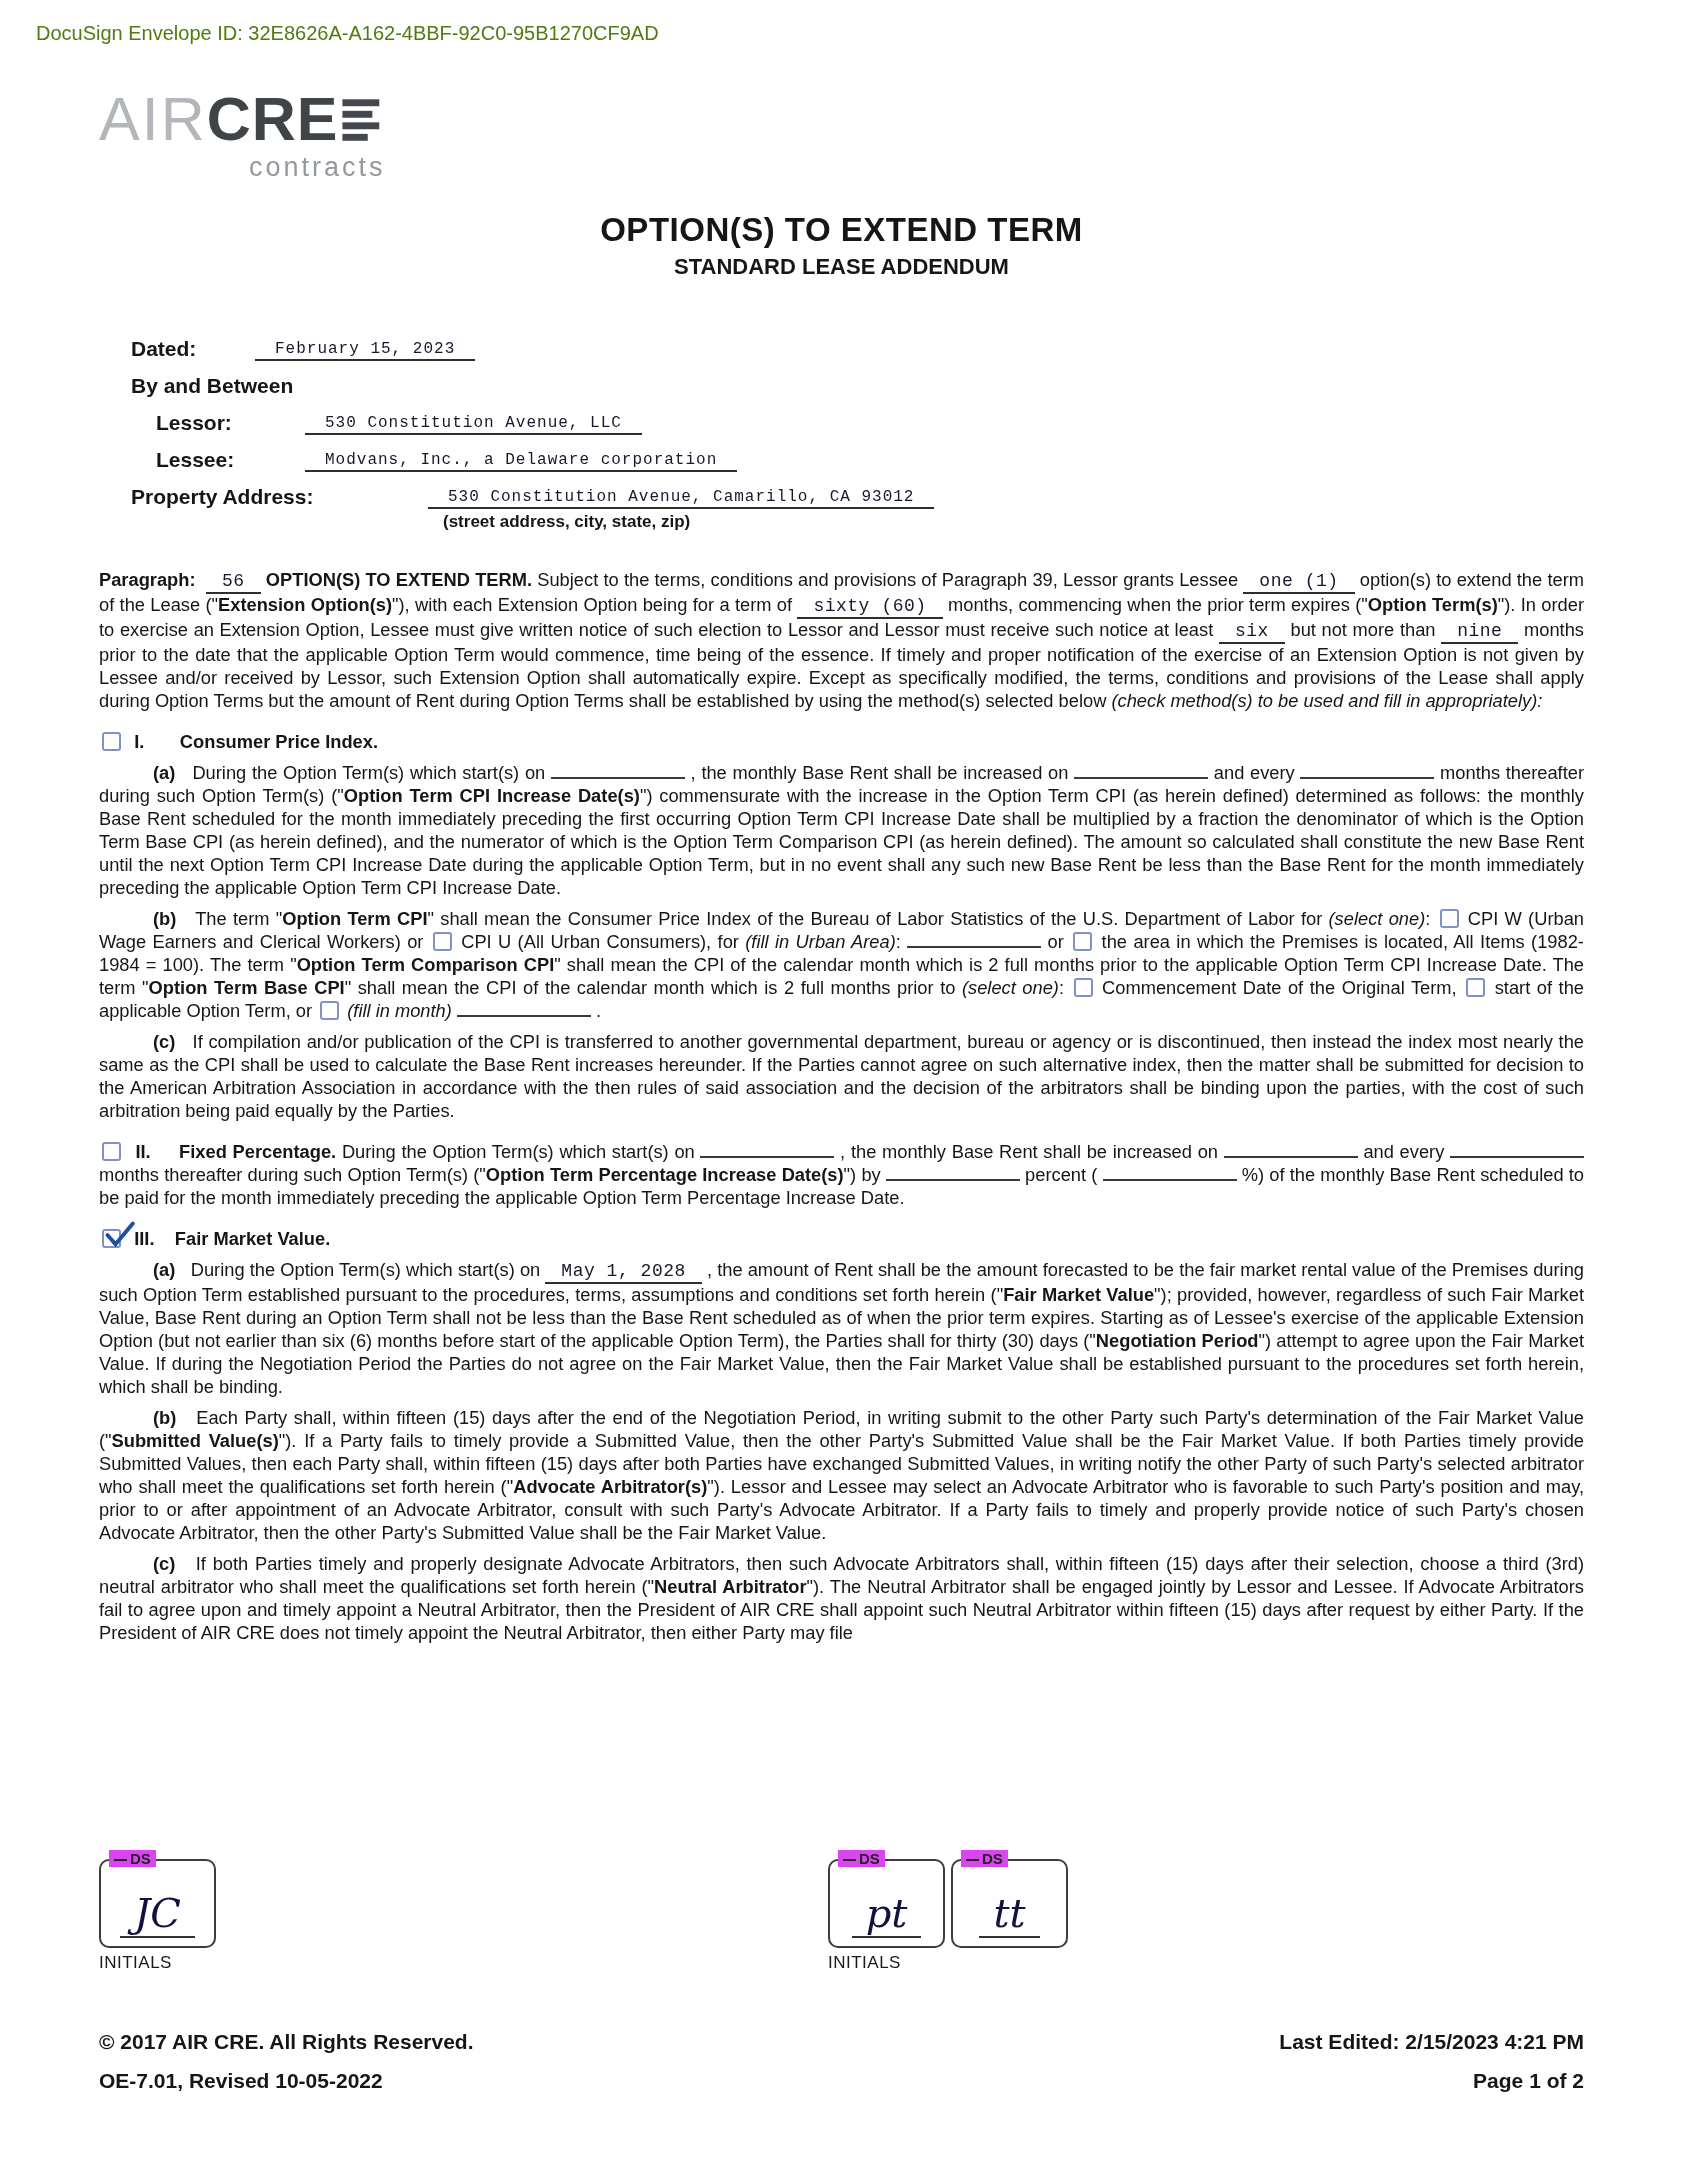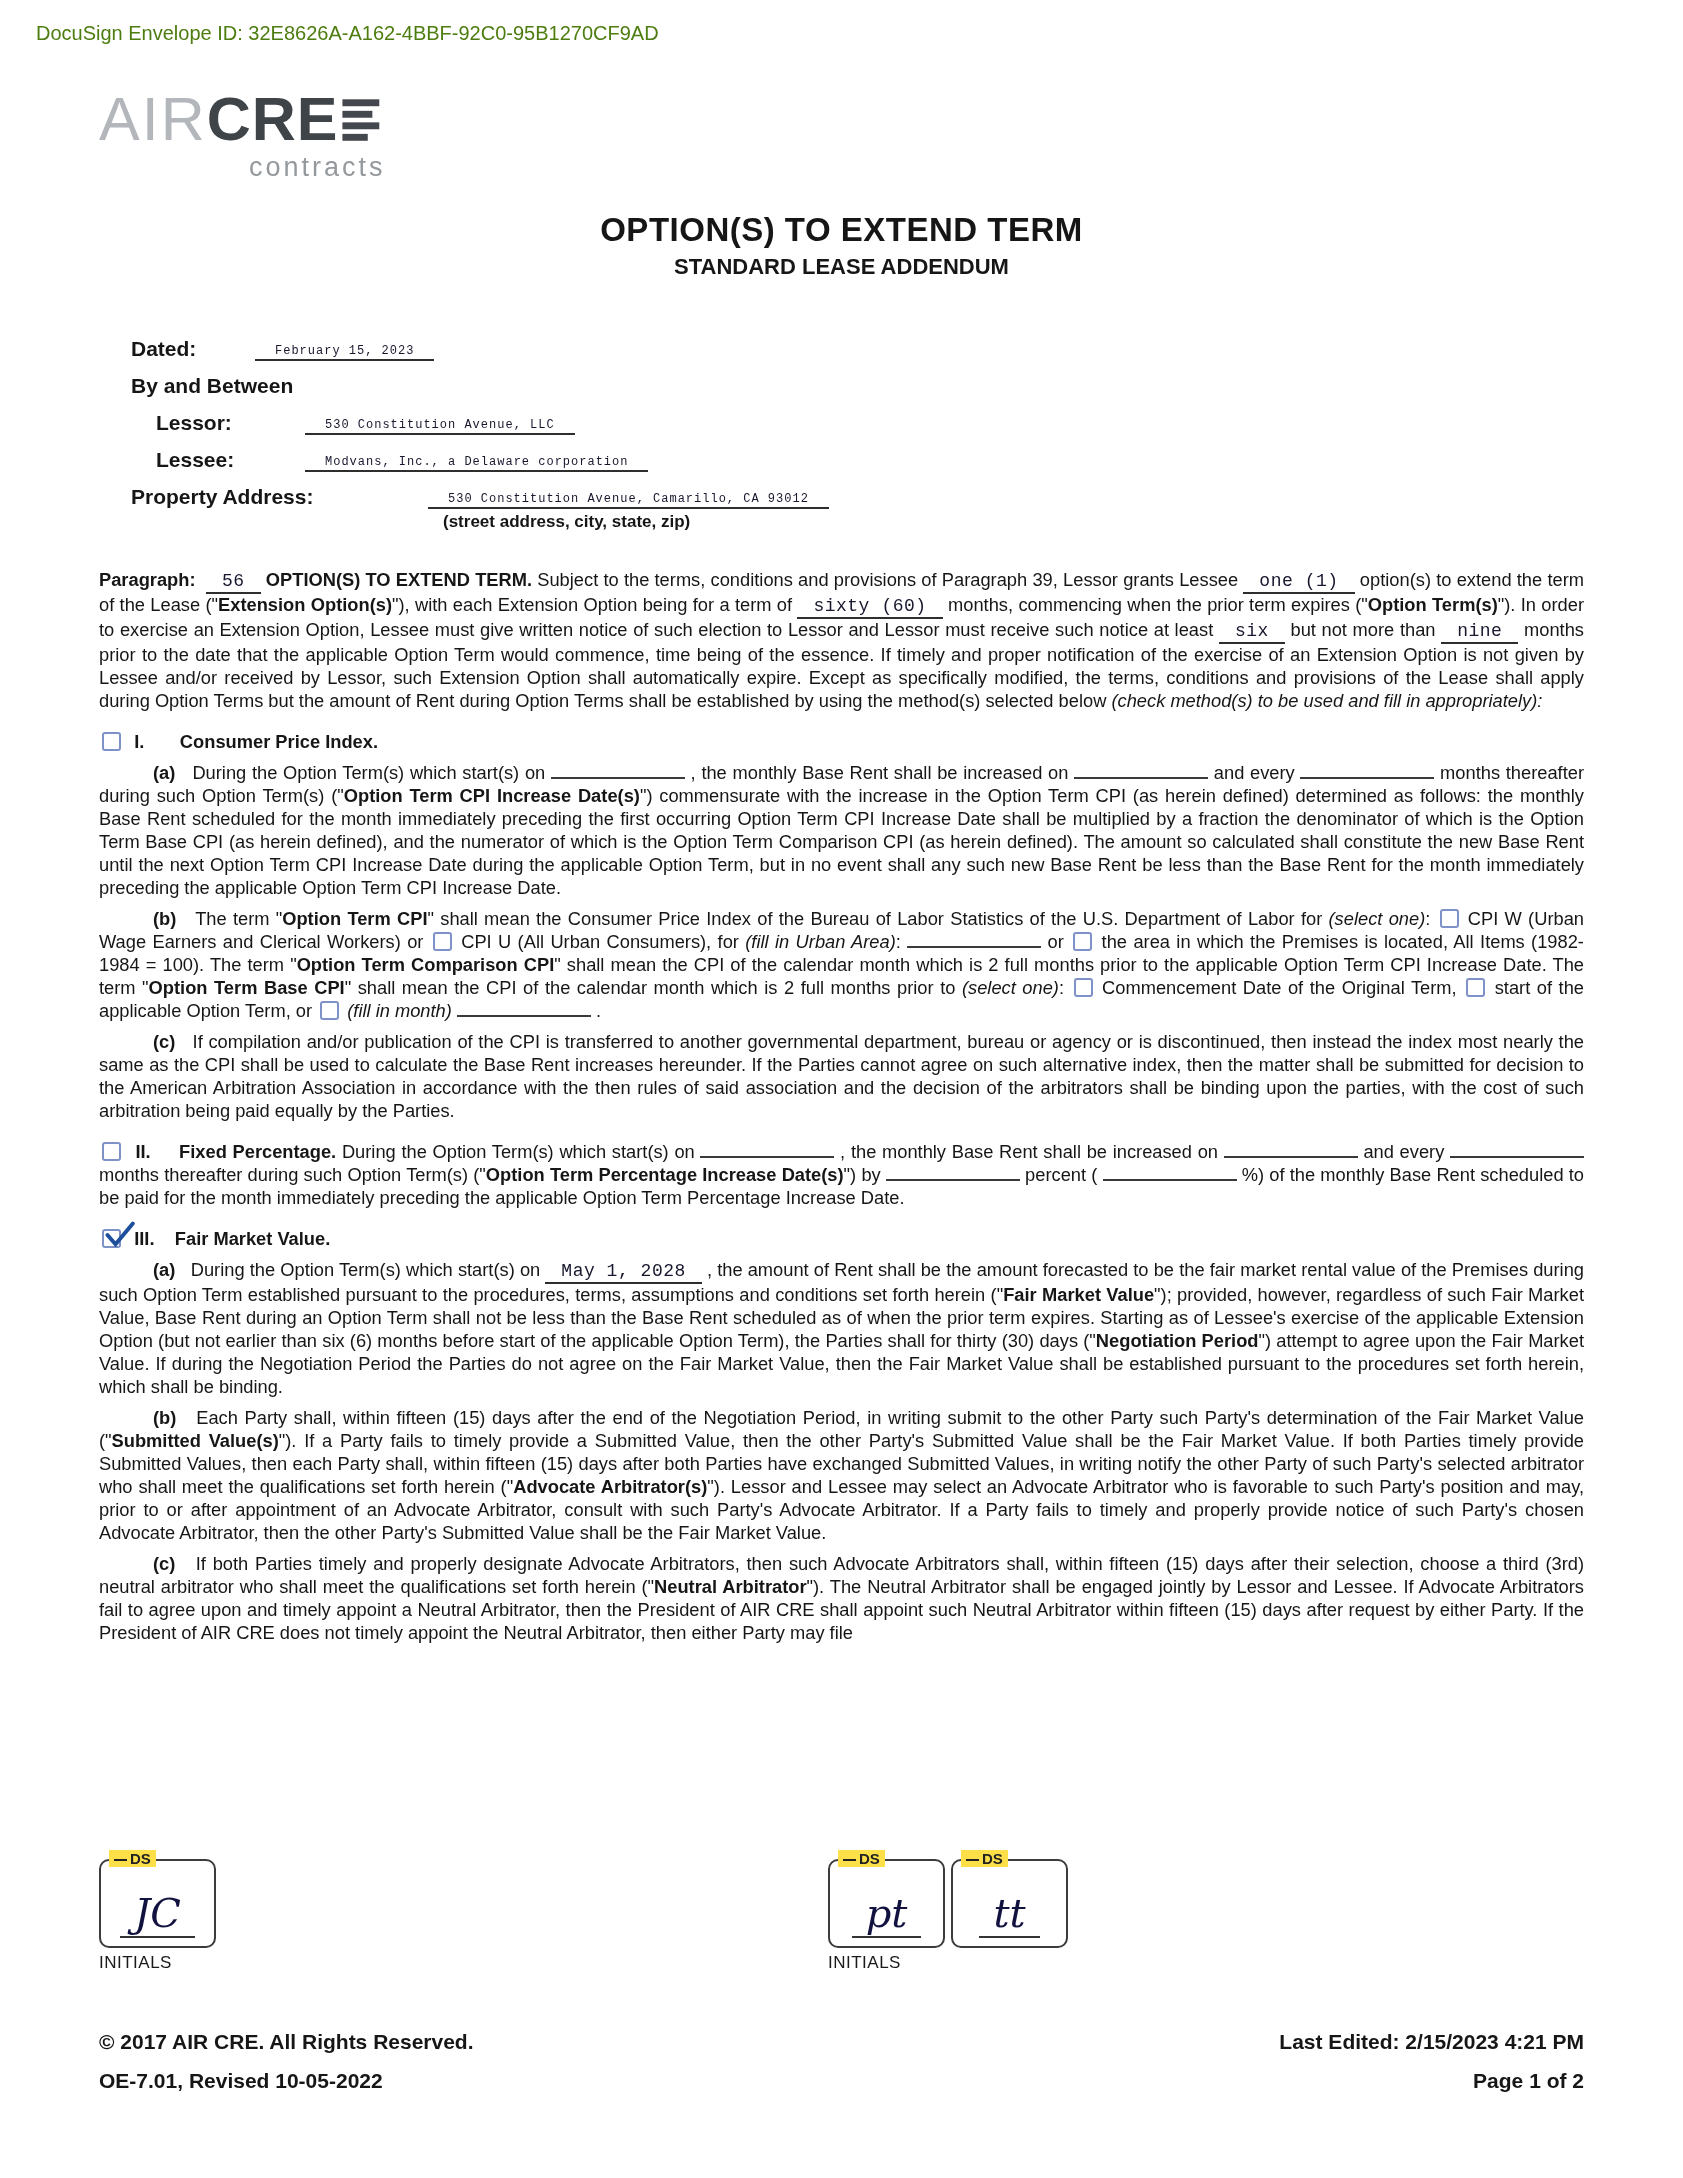--- a/index.html
+++ b/index.html
@@ -23,21 +23,21 @@
   .subtitle { text-align:center; font-size:22px; font-weight:bold; margin-top:5px; }
 
   
   .fields { margin-top:44px; margin-left:32px; font-size:21px; }
   .frow { display:flex; align-items:flex-end; min-height:37px; }
   .flab { font-weight:bold; white-space:nowrap; }
   .w-dated { min-width:124px; }
   .w-party { min-width:149px; }
   .w-prop  { min-width:297px; }
   .ind { margin-left:25px; }
-  .hfill { font-family:"Liberation Mono", monospace; font-size:12px; color:#17172e;
+  .hfill { font-family:"Liberation Mono", monospace; font-size:16px; color:#17172e;
            border-bottom:2px solid #2e2e2e; padding:0 20px 1px; white-space:nowrap; letter-spacing:1px; }
   .fhint { font-size:17px; font-weight:bold; margin-left:312px; margin-top:3px; }
 
   
   .para { font-size:18.3px; line-height:23px; text-align:justify; }
   .intro { margin-top:36px; }
   .heading { margin-top:18px; }
   .sub { margin-top:8px; text-indent:54px; }
   .sg.b { font-weight:bold; }
   .sg.i { font-style:italic; }
@@ -49,21 +49,21 @@
   .cb { display:inline-block; width:19px; height:19px; border:2px solid #7e92c8; border-radius:3px;
         background:#fff; position:relative; vertical-align:-3px; margin:0 3px; }
   .cb .ck { position:absolute; left:0; top:-10px; width:30px; height:28px; overflow:visible; }
 
   
   .initials-row { position:absolute; top:1859px; left:99px; display:flex; }
   .init-group.right { margin-left:612px; }
   .stamps { display:flex; gap:6px; }
   .stamp { width:117px; height:89px; border:2px solid #3c3c3c; border-radius:10px; background:#fff;
            position:relative; display:flex; align-items:flex-end; justify-content:center; padding-bottom:8px; }
-  .ds { position:absolute; top:-11px; left:8px; background:#fde047; padding:0 5px; font-size:15px;
+  .ds { position:absolute; top:-11px; left:8px; background:#d946ef; padding:0 5px; font-size:15px;
         font-weight:bold; color:#222; white-space:nowrap; }
   .ds::before { content:""; display:inline-block; width:13px; border-top:2px solid #222;
                 vertical-align:middle; margin-right:3px; }
   .script { font-family:"DejaVu Serif", serif; font-style:italic; font-size:40px; color:#121240;
             border-bottom:2px solid #333; padding:0 14px 3px; line-height:1; }
   .init-label { font-size:17px; margin-top:5px; color:#1a1a1a; letter-spacing:0.5px; }
 
   
   .footer { position:absolute; top:2030px; left:99px; width:1485px; font-size:21px; font-weight:bold; }
   .frow-f { display:flex; justify-content:space-between; margin-bottom:15px; }

